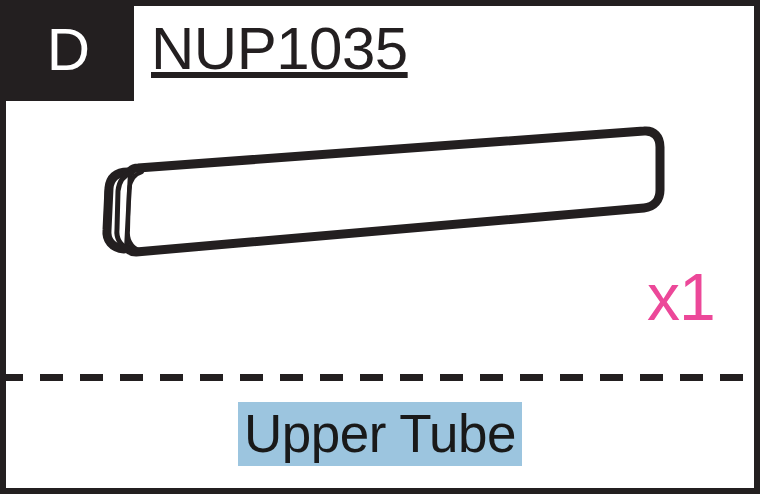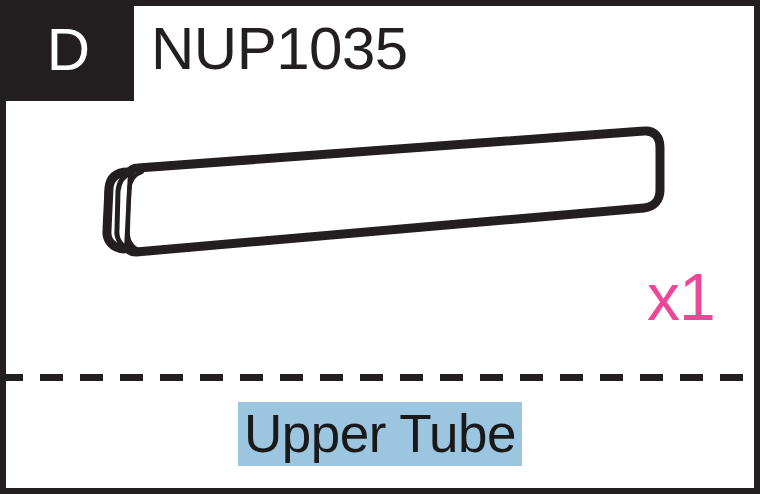--- a/index.html
+++ b/index.html
@@ -45,20 +45,21 @@
 
   .part-number {
     position: absolute;
     left: 145px;
     top: 13px;
     font-size: 60px;
     line-height: 1;
     color: #231f20;
     white-space: nowrap;
     letter-spacing: -0.5px;
+    text-decoration: underline;
   }
 
   
   .illustration {
     position: absolute;
     left: 0px;
     top: 100px;
     width: 748px;
     height: 265px;
   }

